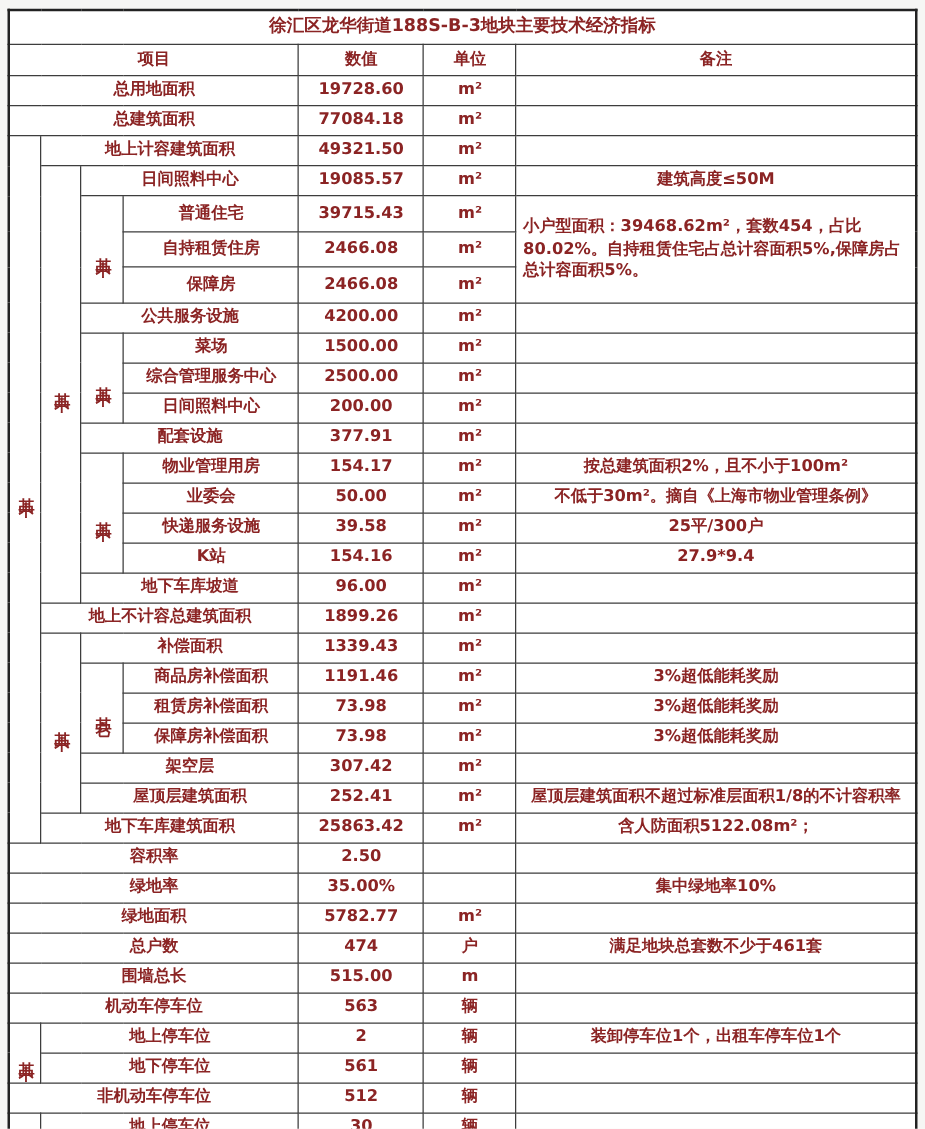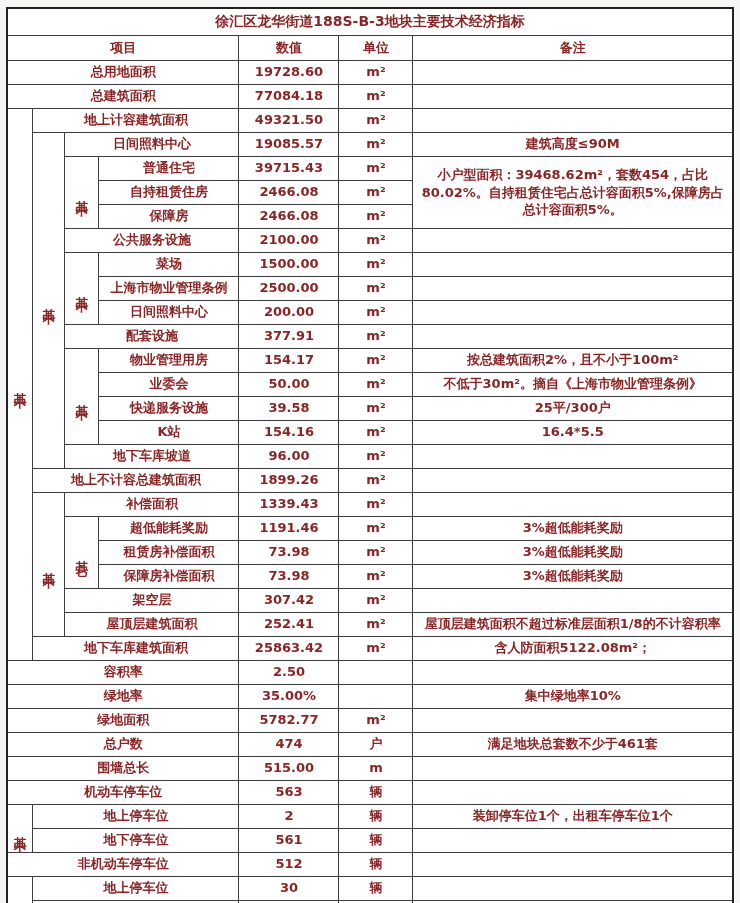--- a/index.html
+++ b/index.html
@@ -20,21 +20,21 @@
   }
   td,th{
     border:1px solid var(--line);
     font-size:13px;font-weight:bold;color:var(--ink);
     text-align:center;vertical-align:middle;
     height:21px;padding:1px 2px;line-height:1.25;
     overflow:hidden;
   }
   tr.title-row td{height:24px;font-size:14px;}
   tr.header-row td{height:22px;}
-  td.note-left{text-align:center;padding:2px 5px;line-height:1.35;margin-left:25px;}
+  td.note-left{text-align:left;padding:16px 5px;line-height:1.35;margin-left:25px;}
   td.vcell{padding:2px 0;}
   .vert{
     display:inline-block;
     writing-mode:vertical-rl;
     text-orientation:upright;
     letter-spacing:3px;
     line-height:1;
   }
 </style>
 </head>
@@ -83,21 +83,21 @@
       <td>49321.50</td>
       <td>m²</td>
       <td></td>
     </tr>
 
     <tr>
       <td rowspan="14" class="vcell"><span class="vert">其中</span></td>
       <td colspan="2">日间照料中心</td>
       <td>19085.57</td>
       <td>m²</td>
-      <td>建筑高度≤90M</td>
+      <td>建筑高度≤50M</td>
     </tr>
 
     <tr>
       <td rowspan="3" class="vcell"><span class="vert">其中</span></td>
       <td>普通住宅</td>
       <td>39715.43</td>
       <td>m²</td>
       <td rowspan="3" class="note-left">小户型面积：39468.62m²，套数454，占比80.02%。自持租赁住宅占总计容面积5%,保障房占总计容面积5%。</td>
     </tr>
 
@@ -108,35 +108,35 @@
     </tr>
 
     <tr>
       <td>保障房</td>
       <td>2466.08</td>
       <td>m²</td>
     </tr>
 
     <tr>
       <td colspan="2">公共服务设施</td>
-      <td>2100.00</td>
+      <td>4200.00</td>
       <td>m²</td>
       <td></td>
     </tr>
 
     <tr>
       <td rowspan="3" class="vcell"><span class="vert">其中</span></td>
       <td>菜场</td>
       <td>1500.00</td>
       <td>m²</td>
       <td></td>
     </tr>
 
     <tr>
-      <td>上海市物业管理条例</td>
+      <td>综合管理服务中心</td>
       <td>2500.00</td>
       <td>m²</td>
       <td></td>
     </tr>
 
     <tr>
       <td>日间照料中心</td>
       <td>200.00</td>
       <td>m²</td>
       <td></td>
@@ -168,21 +168,21 @@
       <td>快递服务设施</td>
       <td>39.58</td>
       <td>m²</td>
       <td>25平/300户</td>
     </tr>
 
     <tr>
       <td>K站</td>
       <td>154.16</td>
       <td>m²</td>
-      <td>16.4*5.5</td>
+      <td>27.9*9.4</td>
     </tr>
 
     <tr>
       <td colspan="2">地下车库坡道</td>
       <td>96.00</td>
       <td>m²</td>
       <td></td>
     </tr>
 
     <tr>
@@ -195,21 +195,21 @@
     <tr>
       <td rowspan="6" class="vcell"><span class="vert">其中</span></td>
       <td colspan="2">补偿面积</td>
       <td>1339.43</td>
       <td>m²</td>
       <td></td>
     </tr>
 
     <tr>
       <td rowspan="3" class="vcell"><span class="vert">其它</span></td>
-      <td>超低能耗奖励</td>
+      <td>商品房补偿面积</td>
       <td>1191.46</td>
       <td>m²</td>
       <td>3%超低能耗奖励</td>
     </tr>
 
     <tr>
       <td>租赁房补偿面积</td>
       <td>73.98</td>
       <td>m²</td>
       <td>3%超低能耗奖励</td>

